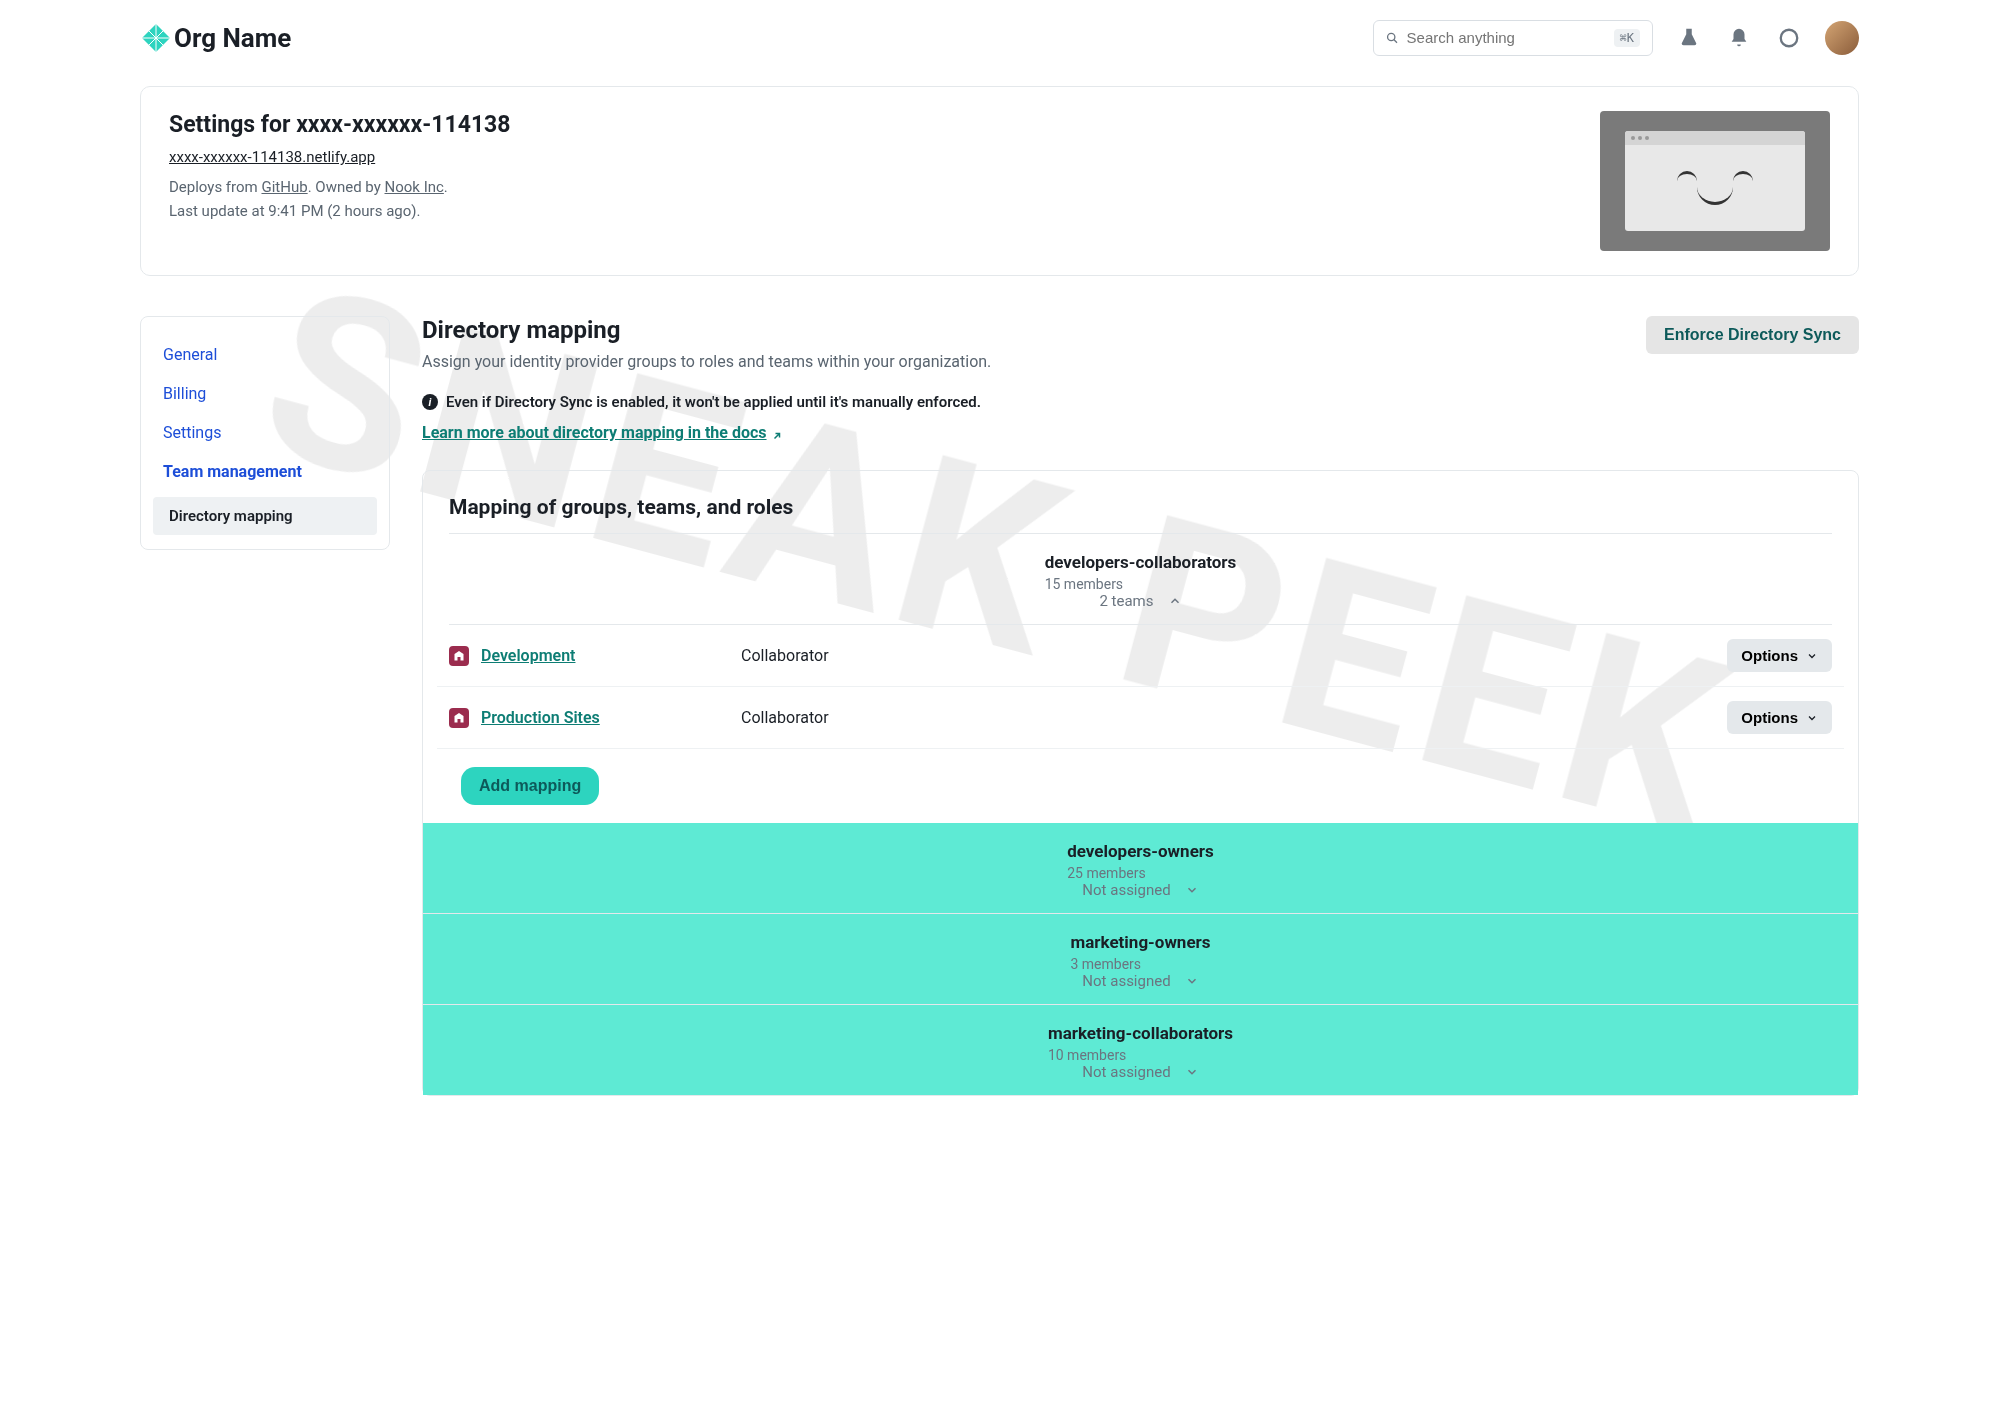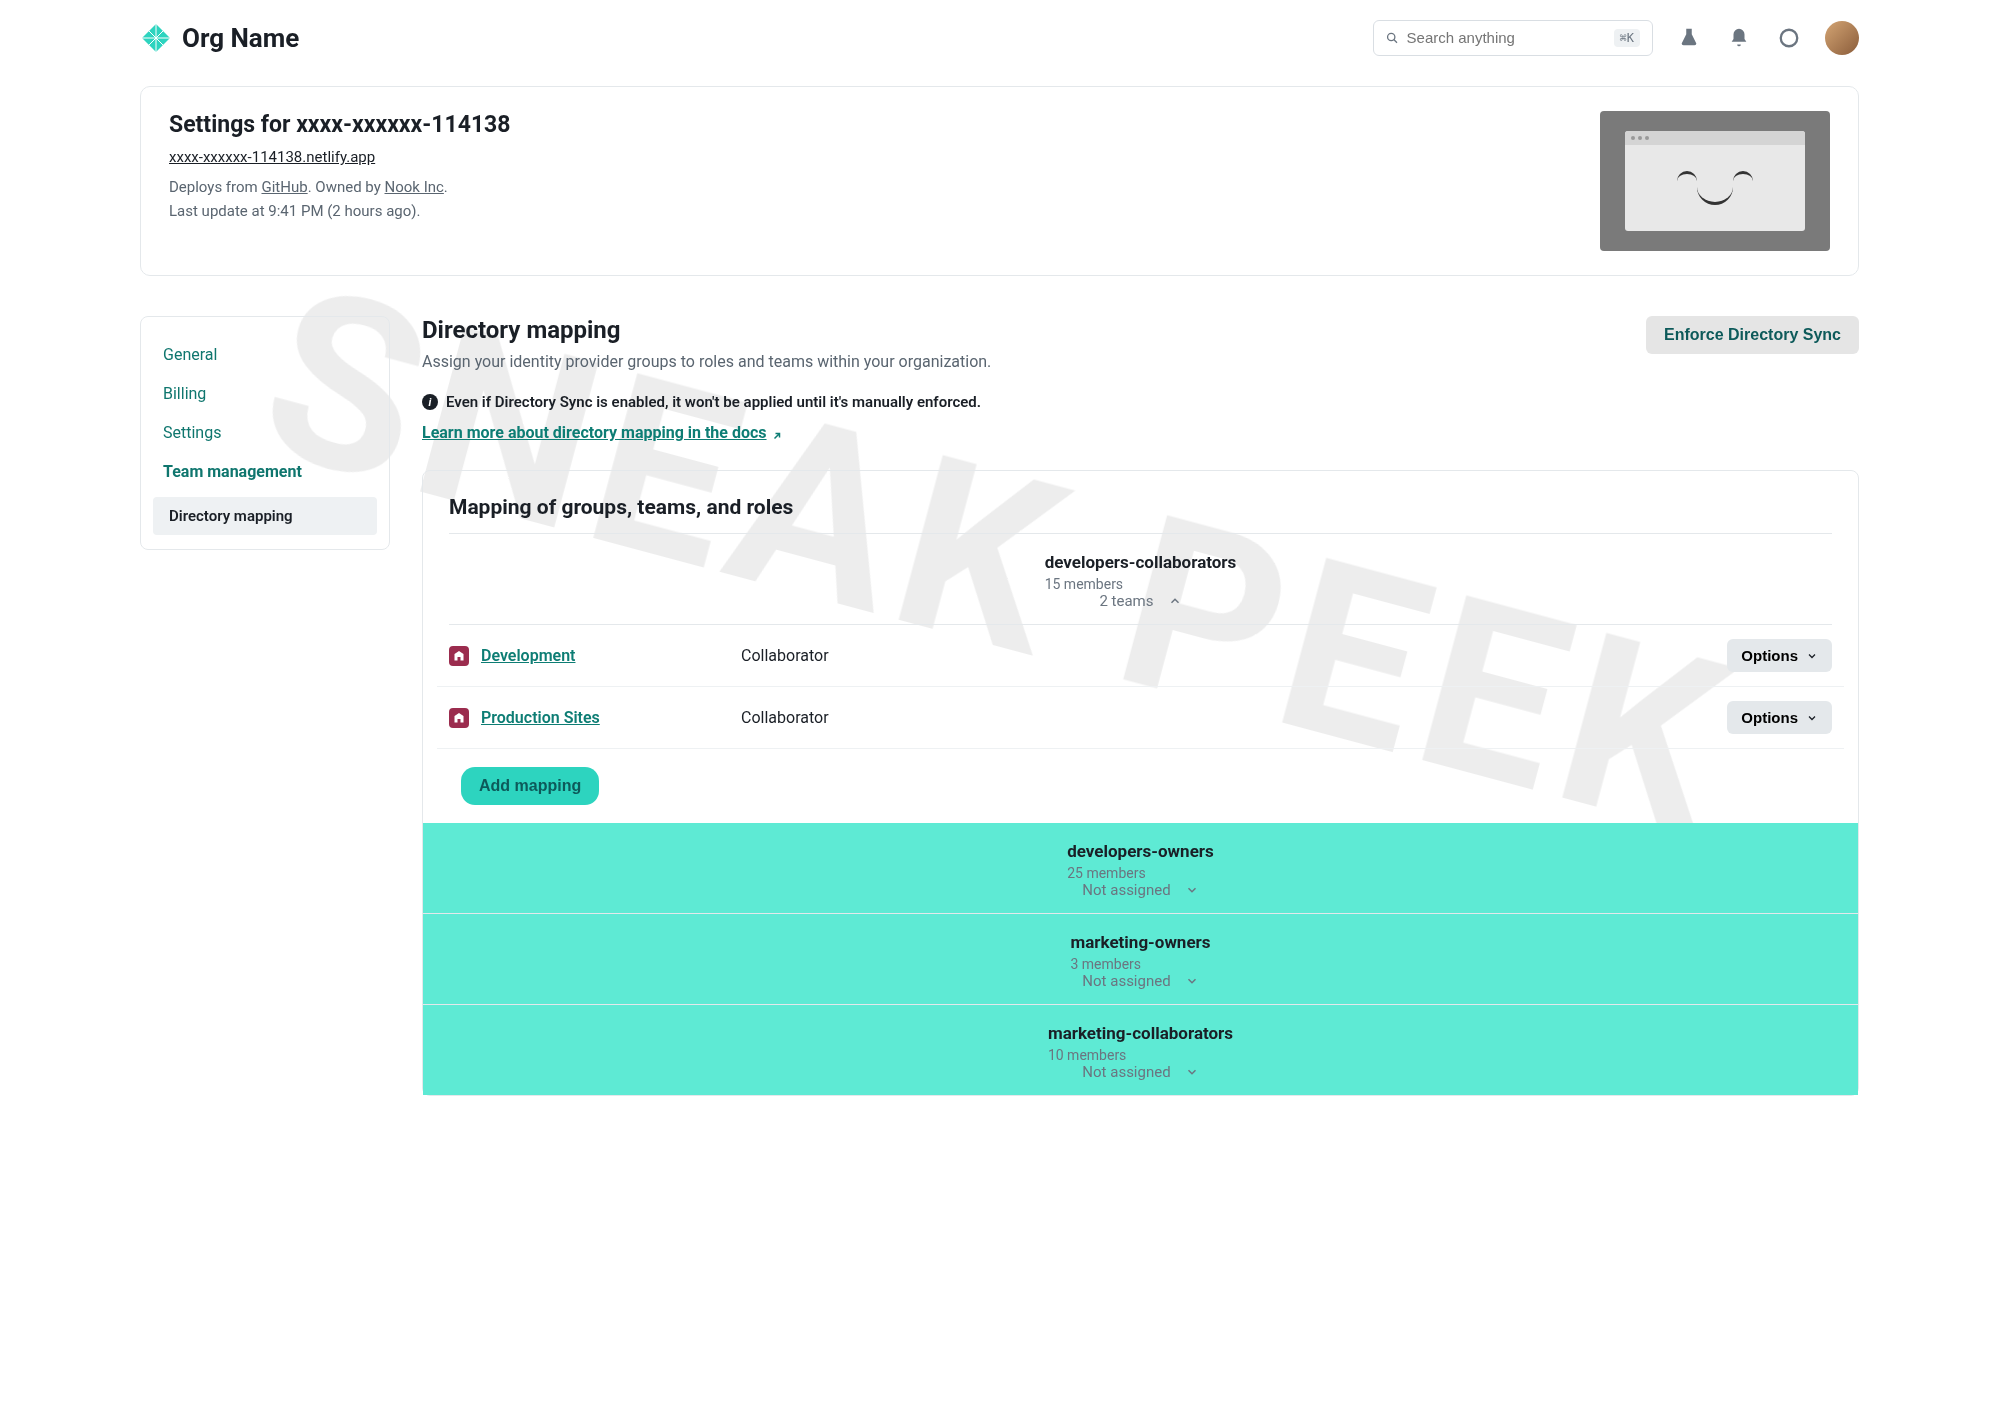--- a/index.html
+++ b/index.html
@@ -19,21 +19,21 @@
   font-size: 240px;
   font-weight: 700;
   color: rgba(0,0,0,0.07);
   letter-spacing: 10px;
   pointer-events: none;
   white-space: nowrap;
   z-index: 0;
 }
 .page { position: relative; z-index: 1; padding: 20px 140px 40px 140px; }
 .topbar { display: flex; align-items: center; justify-content: space-between; margin-bottom: 30px; }
-.brand { display: flex; align-items: center; gap: 10px; justify-content: center; }
+.brand { display: flex; align-items: center; gap: 2px; justify-content: center; }
 .org-name { font-size: 26px; font-weight: 700; color: #1a1f26; }
 .top-actions { display: flex; align-items: center; gap: 22px; }
 .search-box { display: flex; align-items: flex-start; gap: 8px; border: 1px solid #d9dee3; border-radius: 6px; padding: 8px 12px; background: #fff; width: 280px; }
 .search-input { border: none; outline: none; font-size: 15px; color: #6b7580; flex: 1; }
 .kbd { background: #eef1f3; border-radius: 4px; padding: 2px 6px; font-size: 12px; color: #6b7580; font-family: monospace; }
 .icon-btn { display: flex; align-items: center; justify-content: center; width: 28px; height: 28px; cursor: pointer; }
 .avatar { width: 34px; height: 34px; border-radius: 50%; background: linear-gradient(135deg, #d4a574, #8a5c3a); }
 
 .settings-card { border: 1px solid #e4e8eb; border-radius: 10px; padding: 24px 28px; display: flex; justify-content: space-between; align-items: flex-start; margin-bottom: 40px; }
 .settings-text h2 { font-size: 23px; font-weight: 700; margin-bottom: 10px; }
@@ -50,21 +50,21 @@
 }
 .browser-header { height: 14px; background: #d4d4d4; border-radius: 3px 3px 0 0; display: flex; align-items: center; padding-left: 6px; gap: 3px; }
 .dot-sm { width: 4px; height: 4px; border-radius: 50%; background: #999; }
 .face { display: flex; flex-direction: column; align-items: center; justify-content: center; height: 86px; }
 .eyes { display: flex; gap: 36px; margin-bottom: 6px; }
 .eye { width: 20px; height: 10px; border-top: 3px solid #333; border-radius: 20px 20px 0 0; }
 .smile { width: 36px; height: 18px; border-bottom: 3px solid #333; border-radius: 0 0 40px 40px; }
 
 .main-layout { display: flex; gap: 32px; align-items: flex-start; }
 .sidebar { width: 250px; border: 1px solid #e4e8eb; border-radius: 8px; padding: 18px 0 10px 0; }
-.sidebar-item { padding: 10px 22px; font-size: 16px; color: #0f766e; cursor: pointer; }
+.sidebar-item { padding: 10px 22px; font-size: 16px; color: #1d4ed8; cursor: pointer; }
 .sidebar-item.active { font-weight: 700; }
 .sidebar-subitem { margin: 6px 12px 4px 12px; padding: 10px 16px; background: #eef1f3; border-radius: 4px; font-size: 15px; font-weight: 600; cursor: pointer; }
 
 .content { flex: 1; }
 .content-header { display: flex; justify-content: space-between; align-items: flex-start; margin-bottom: 12px; }
 .content-title h1 { font-size: 24px; font-weight: 700; margin-bottom: 8px; }
 .content-subtitle { color: #5a6570; font-size: 16px; margin-bottom: 10px; }
 .enforce-btn { background: #e5e5e5; color: #0d5a5a; font-weight: 700; padding: 10px 18px; border: none; border-radius: 6px; font-size: 16px; cursor: pointer; }
 .info-line { display: flex; align-items: center; gap: 8px; font-weight: 600; font-size: 15px; margin-bottom: 12px; }
 .info-dot { width: 16px; height: 16px; border-radius: 50%; background: #1a1f26; color: #fff; font-size: 11px; display: flex; align-items: center; justify-content: center; font-weight: 700; font-style: italic; }

